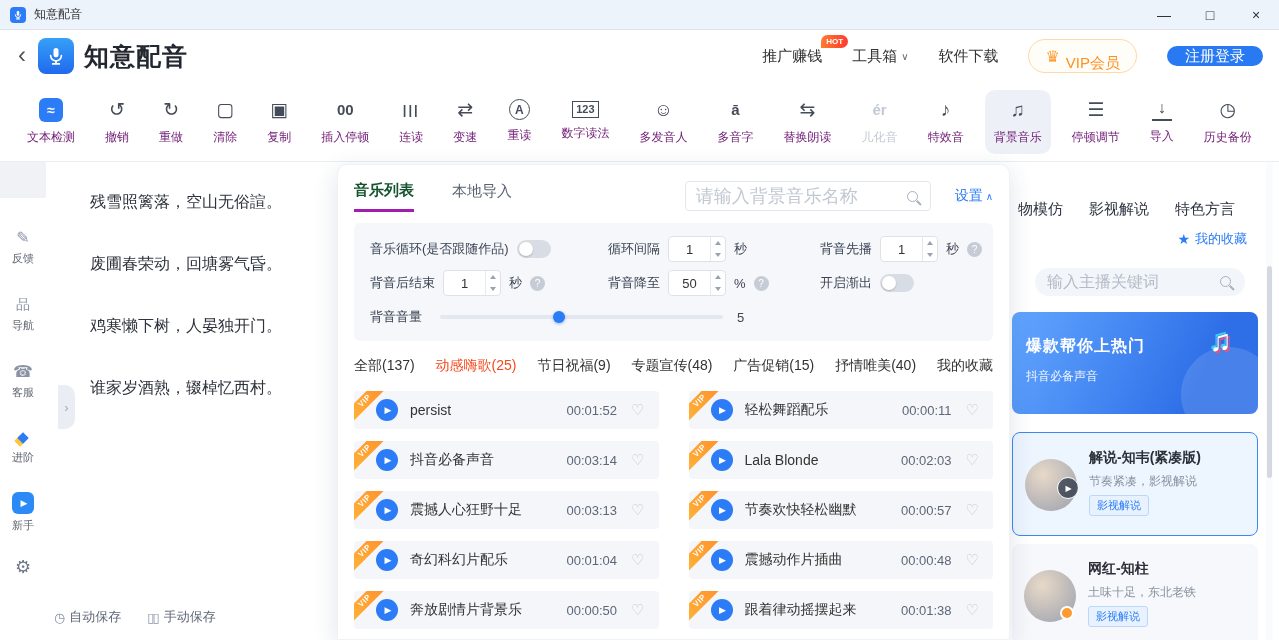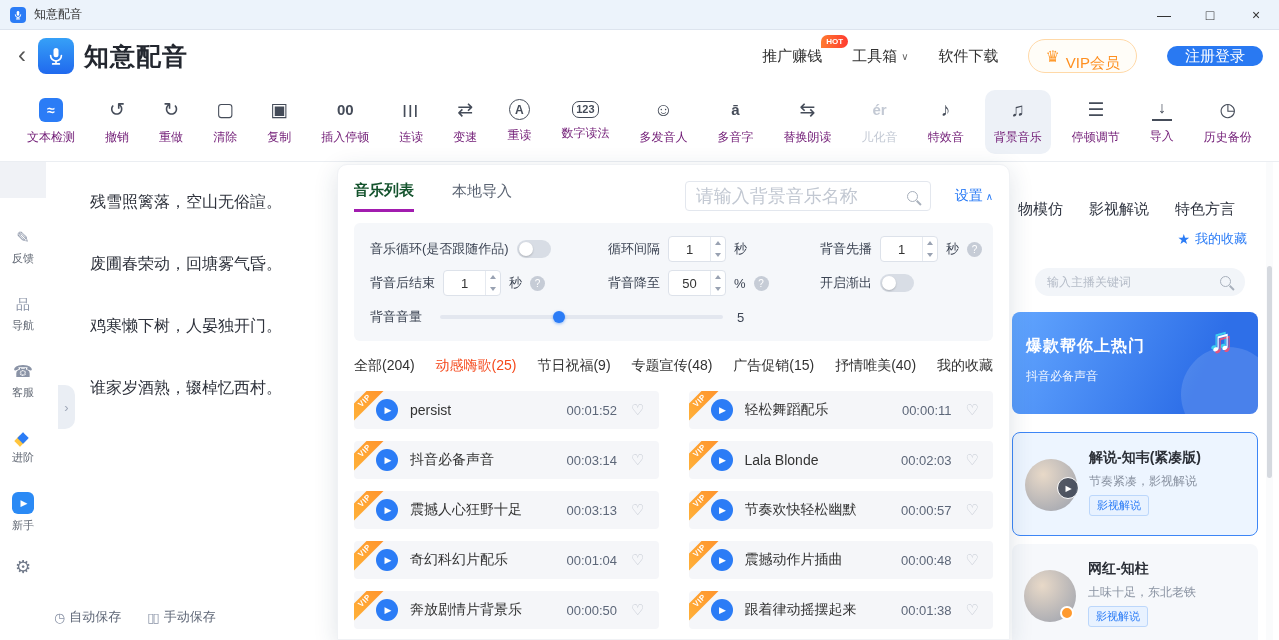--- a/index.html
+++ b/index.html
@@ -30,21 +30,21 @@
   .vip-label { color:#ff8f1f; font-size:15px;margin-top:14px; }
   .login-btn { height:20px; padding:0 18px; border-radius:18px; background:#2979f2; color:#fff; font-size:15px; display:flex; align-items:center; }
 
   
   .toolbar { position:absolute; left:0; top:82px; width:1279px; height:80px; background:#fff; border-bottom:1px solid #ebeef2; display:flex; align-items:center; justify-content:space-between; padding:0 18px; }
   .tool-item { display:flex; flex-direction:column; align-items:center; gap:7px; padding:8px 9px; border-radius:10px; }
   .tool-item.active { background:#edf1f7; }
   .tico { height:24px; min-width:20px; display:flex; align-items:center; justify-content:center; font-size:19px; color:#454c59; line-height:1; font-style:normal; }
   .tico.tile { width:24px; height:24px; background:#2b7cf6; color:#fff; border-radius:6px; font-size:14px; font-weight:bold; }
   .tico.circle-a { width:21px; height:21px; border:1.5px solid #454c59; border-radius:50%; font-size:12px; font-weight:bold; }
-  .tico.boxed { font-size:11px; font-weight:bold; border:1.5px solid #454c59; border-radius:7px; padding:2px 3px; height:auto; }
+  .tico.boxed { font-size:11px; font-weight:bold; border:1.5px solid #454c59; border-radius:0; padding:2px 3px; height:auto; }
   .tico.tray { font-size:16px; border-bottom:2px solid #454c59; padding:0 4px 1px; height:22px; }
   .tico.txt { font-size:15px; font-weight:bold; }
   .tico.bars { font-size:13px; font-weight:bold; letter-spacing:2px; }
   .tlabel { font-size:12px; color:#701a75; white-space:nowrap; }
   .tool-item.disabled .tico, .tool-item.disabled .tlabel { color:#c3c9d4; border-color:#c3c9d4; }
 
   
   .sidebar { position:absolute; left:0; top:162px; width:46px; bottom:0; background:#fff; }
   .side-spacer { position:absolute; left:0; top:0; width:46px; height:36px; background:#f0f2f6; }
   .side-item { position:absolute; left:0; width:46px; display:flex; flex-direction:column; align-items:center; gap:4px; }
@@ -62,21 +62,21 @@
   .save-row { position:absolute; left:54px; bottom:14px; display:flex; gap:26px; font-size:13px; color:#606878; align-items:center; }
   .save-btn { display:flex; align-items:center; }
   .save-ico { font-size:13px; color:#8a93a6; margin-right:6px; font-style:normal; letter-spacing:-2px; }
 
   
   .right-panel { position:absolute; left:990px; top:162px; width:277px; bottom:0; background:#fff; z-index:1; }
   .rp-tabs { position:absolute; left:28px; top:38px; display:flex; gap:26px; font-size:15px; color:#2f3440; white-space:nowrap; }
   .rp-fav { position:absolute; right:20px; top:68px; color:#2b7cf6; font-size:13px; display:flex; align-items:center; gap:5px; }
   .rp-star { font-size:14px; font-style:normal; }
   .rp-search { position:absolute; left:45px; top:106px; width:210px; height:28px; background:#f2f5f9; border-radius:14px; display:flex; align-items:center; padding:0 28px 0 12px; }
-  .rp-search input, .mp-search input { background:transparent; border:none; outline:none; width:100%; font-size:12px; color:#333; font-family:inherit; }
+  .rp-search input, .mp-search input { background:transparent; border:none; outline:none; width:100%; font-size:16px; color:#333; font-family:inherit; }
   .rp-search input::placeholder { color:#b4bbc7; }
   .search-ico { width:11px; height:11px; border:1.5px solid #a8b0bc; border-radius:50%; position:absolute; right:14px; top:8px; }
   .search-ico::after { content:''; position:absolute; width:6px; height:1.5px; background:#a8b0bc; bottom:-2px; right:-5px; transform:rotate(45deg); }
   .banner { position:absolute; left:22px; top:150px; width:246px; height:102px; border-radius:8px; background:linear-gradient(115deg,#62a6ff 0%,#2e6fe8 75%); overflow:hidden; color:#fff; }
   .banner::before { content:''; position:absolute; right:-18px; bottom:-28px; width:95px; height:95px; border-radius:50%; background:rgba(255,255,255,.13); }
   .banner-title { position:absolute; left:14px; top:24px; font-size:16px; font-weight:bold; letter-spacing:1px; }
   .banner-sub { position:absolute; left:14px; top:56px; font-size:12px; opacity:.92; }
   .banner-note { position:absolute; right:26px; top:12px; font-size:30px; font-style:normal; text-shadow:2px 2px 0 rgba(255,77,109,.85), -2px -2px 0 rgba(64,224,239,.85); }
   .voice-card { position:absolute; left:22px; width:246px; height:104px; border-radius:8px; background:#f6f8fb; }
   .voice-card.selected { background:#edf5ff; border:1px solid #3d86f6; }
@@ -416,21 +416,21 @@
       <span data-interactable="false">背音音量</span>
       <span class="vol-track" data-interactable="true">
         <span class="vol-fill" data-interactable="false"></span>
         <span class="vol-knob" data-interactable="true"></span>
       </span>
       <span class="vol-value" data-interactable="false">5</span>
     </div>
   </div>
 
   <div class="mp-cats" data-interactable="false">
-    <span class="cat" data-interactable="true">全部(204)</span>
+    <span class="cat" data-interactable="true">全部(137)</span>
     <span class="cat active" data-interactable="true">动感嗨歌(25)</span>
     <span class="cat" data-interactable="true">节日祝福(9)</span>
     <span class="cat" data-interactable="true">专题宣传(48)</span>
     <span class="cat" data-interactable="true">广告促销(15)</span>
     <span class="cat" data-interactable="true">抒情唯美(40)</span>
     <span class="cat" data-interactable="true">我的收藏</span>
   </div>
 
   <div class="mp-grid" data-interactable="false">
     <div class="track" data-interactable="true">

